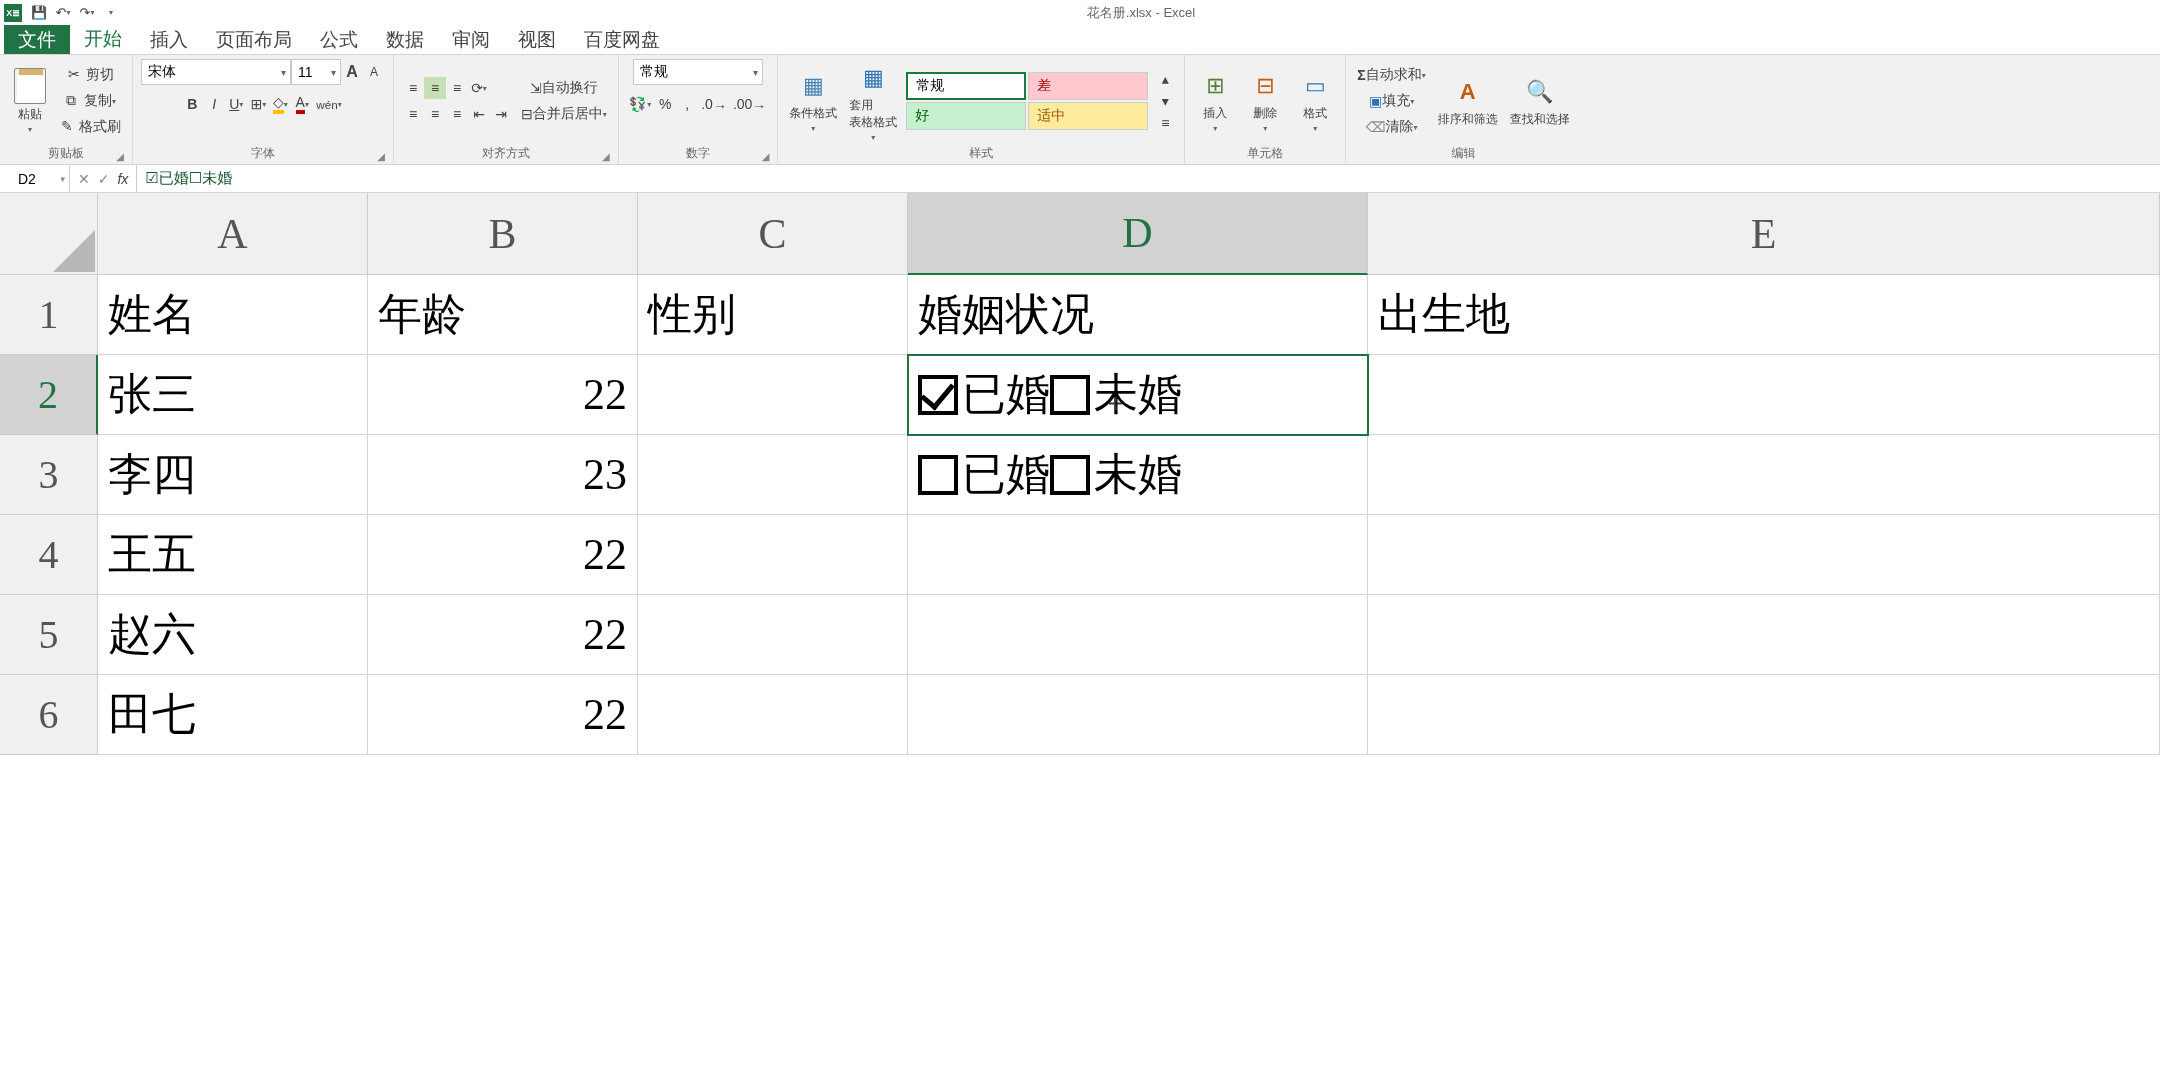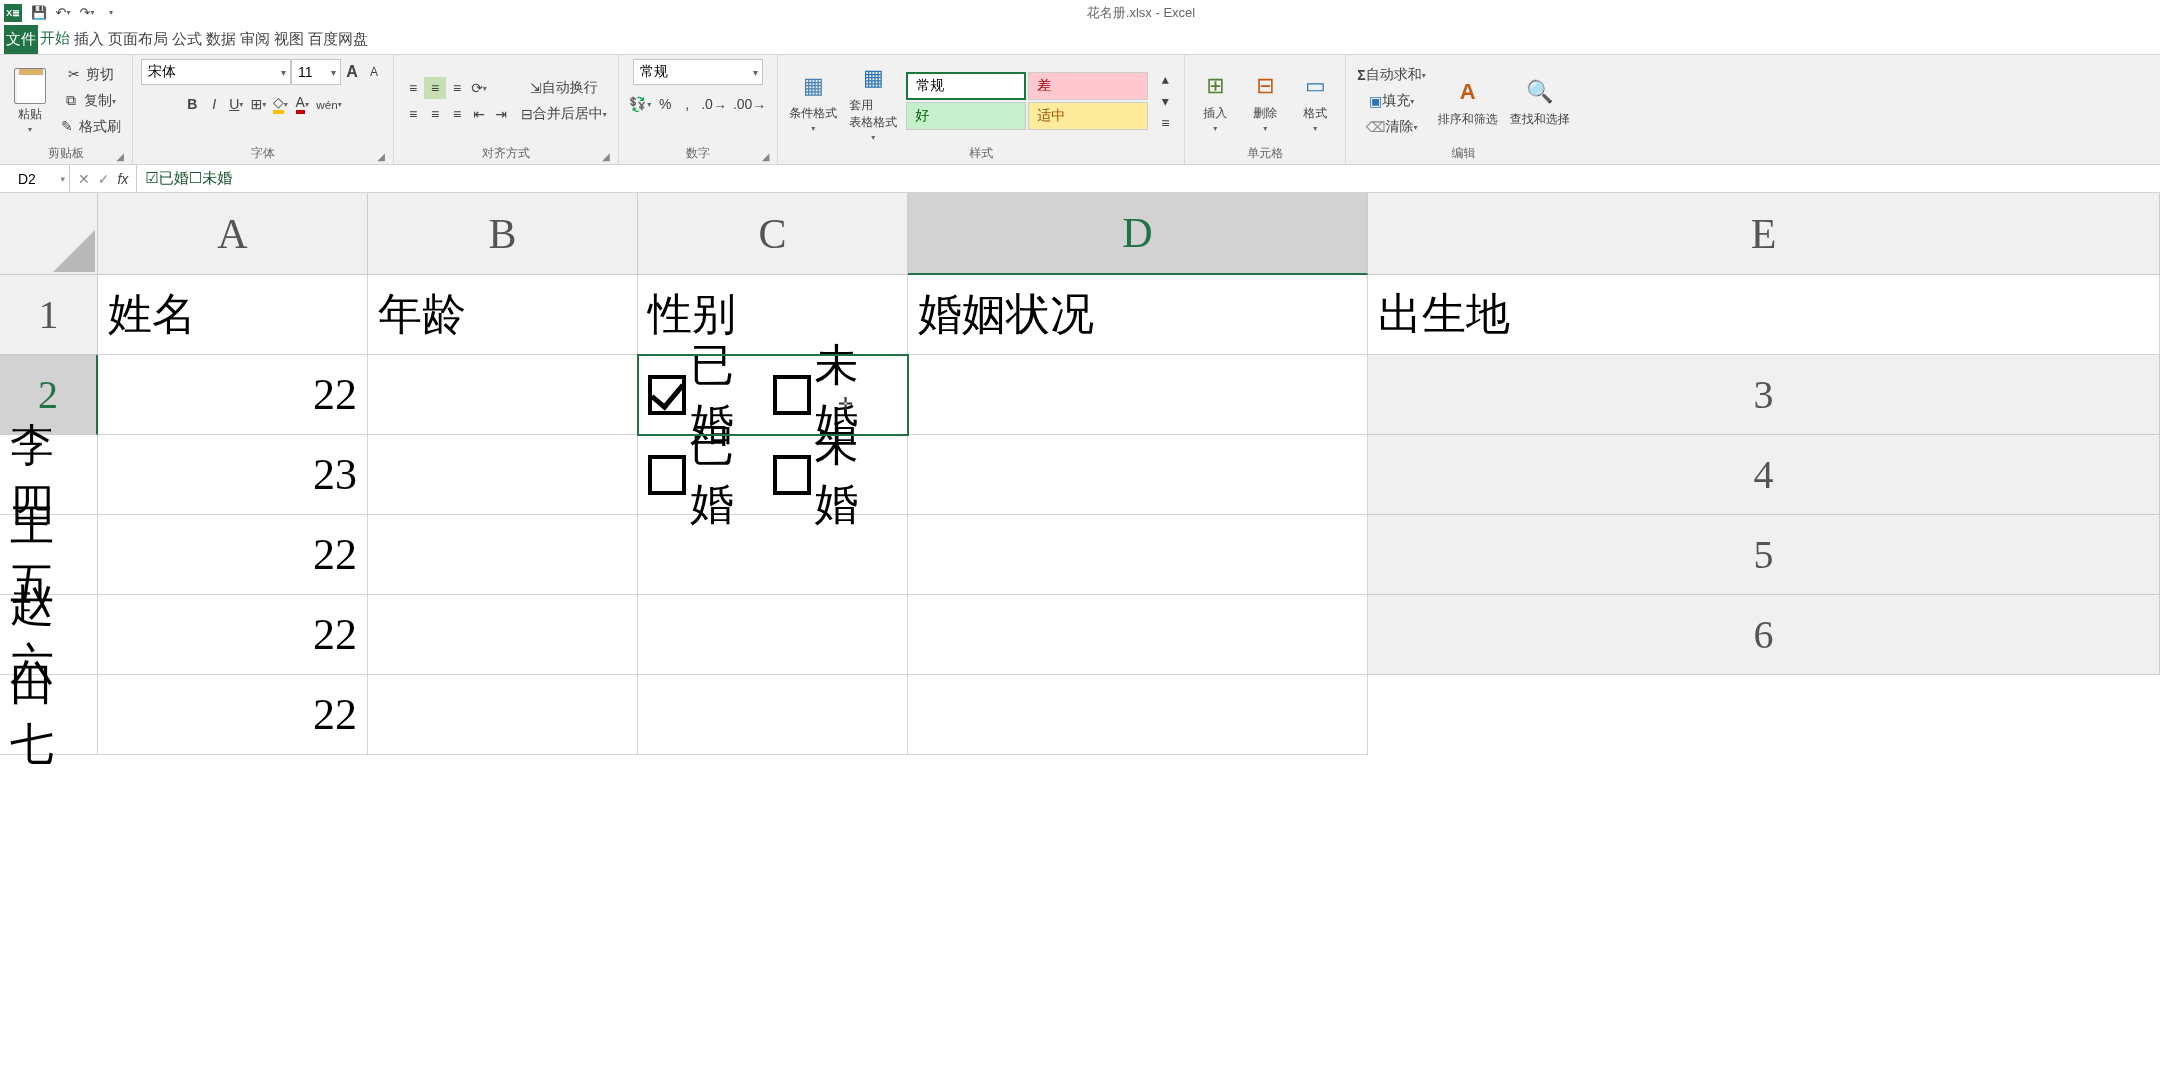--- a/index.html
+++ b/index.html
@@ -7,21 +7,21 @@
 
 
 .title-bar { height: 25px; background: #fff; display: flex; align-items: center; font-size: 13px; color: #444; }
 .title-bar .qat { display: flex; align-items: center; gap: 2px; padding-left: 4px; }
 .title-bar .qat .ql { width: 22px; height: 22px; display: flex; align-items: center; justify-content: center; cursor: pointer; }
 .title-bar .title { flex: 1; text-align: center; color: #666; }
 .excel-logo { width: 18px; height: 18px; background: #217346; color: #fff; font-size: 9px; font-weight: bold; display: flex; align-items: center; justify-content: center; margin-right: 4px; }
 
 
 .ribbon-tabs { height: 30px; display: flex; align-items: stretch; border-bottom: 1px solid #d4d4d4; background: #fff; padding-left: 4px; }
-.ribbon-tabs .tab { padding: 0 2px; display: flex; align-items: center; font-size: 15px; color: #444; cursor: pointer; }
+.ribbon-tabs .tab { padding: 0 14px; display: flex; align-items: center; font-size: 19px; color: #444; cursor: pointer; }
 .ribbon-tabs .tab.file { background: #217346; color: #fff; }
 .ribbon-tabs .tab.active { color: #217346; border-bottom: 2px solid #fff; position: relative; }
 .ribbon-tabs .tab.active::after { content:""; position:absolute; left:0; right:0; bottom:-1px; height:2px; background:#fff; }
 
 
 .ribbon { height: 110px; background: #f1f1f1; display: flex; border-bottom: 1px solid #d4d4d4; }
 .group { border-right: 1px solid #d9d9d9; display: flex; flex-direction: column; padding: 4px 8px 2px 8px; }
 .group-content { flex: 1; display: flex; align-items: center; gap: 6px; }
 .group-label { font-size: 12px; color: #666; text-align: center; padding-top: 2px; position: relative; }
 .group-label .dlaunch { position: absolute; right: 0; bottom: 0; font-size: 10px; color: #888; cursor: pointer; }
@@ -327,20 +327,21 @@
   <div class="col-head">E</div>
 
   <div class="row-head">1</div>
   <div class="cell">姓名</div>
   <div class="cell">年龄</div>
   <div class="cell">性别</div>
   <div class="cell">婚姻状况</div>
   <div class="cell">出生地</div>
 
   <div class="row-head sel">2</div>
+  <div class="cell">张三</div>
   <div class="cell num">22</div>
   <div class="cell"></div>
   <div class="cell active" style="position:relative">
     <span class="chk checked"></span>
       <span>已婚</span>
     <span class="chk"></span>
       <span>未婚</span>
     <span class="cursor-plus" style="left:200px;top:38px">✛</span>
   </div>
   <div class="cell"></div>

